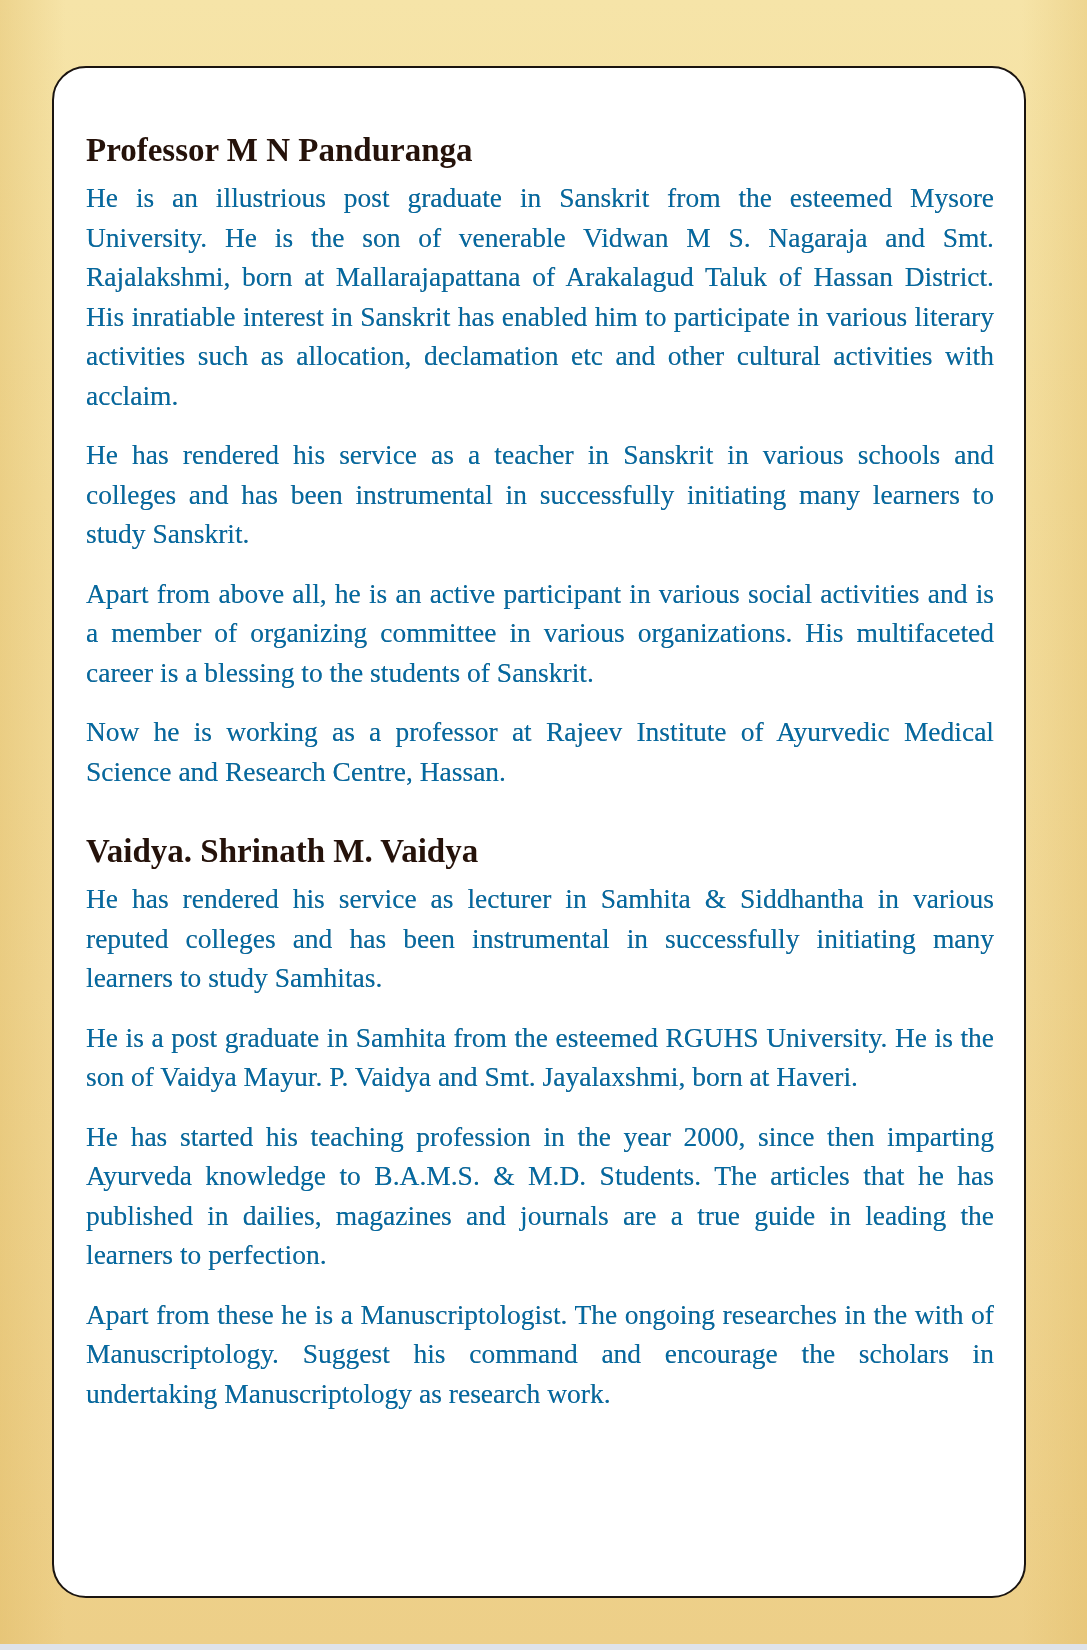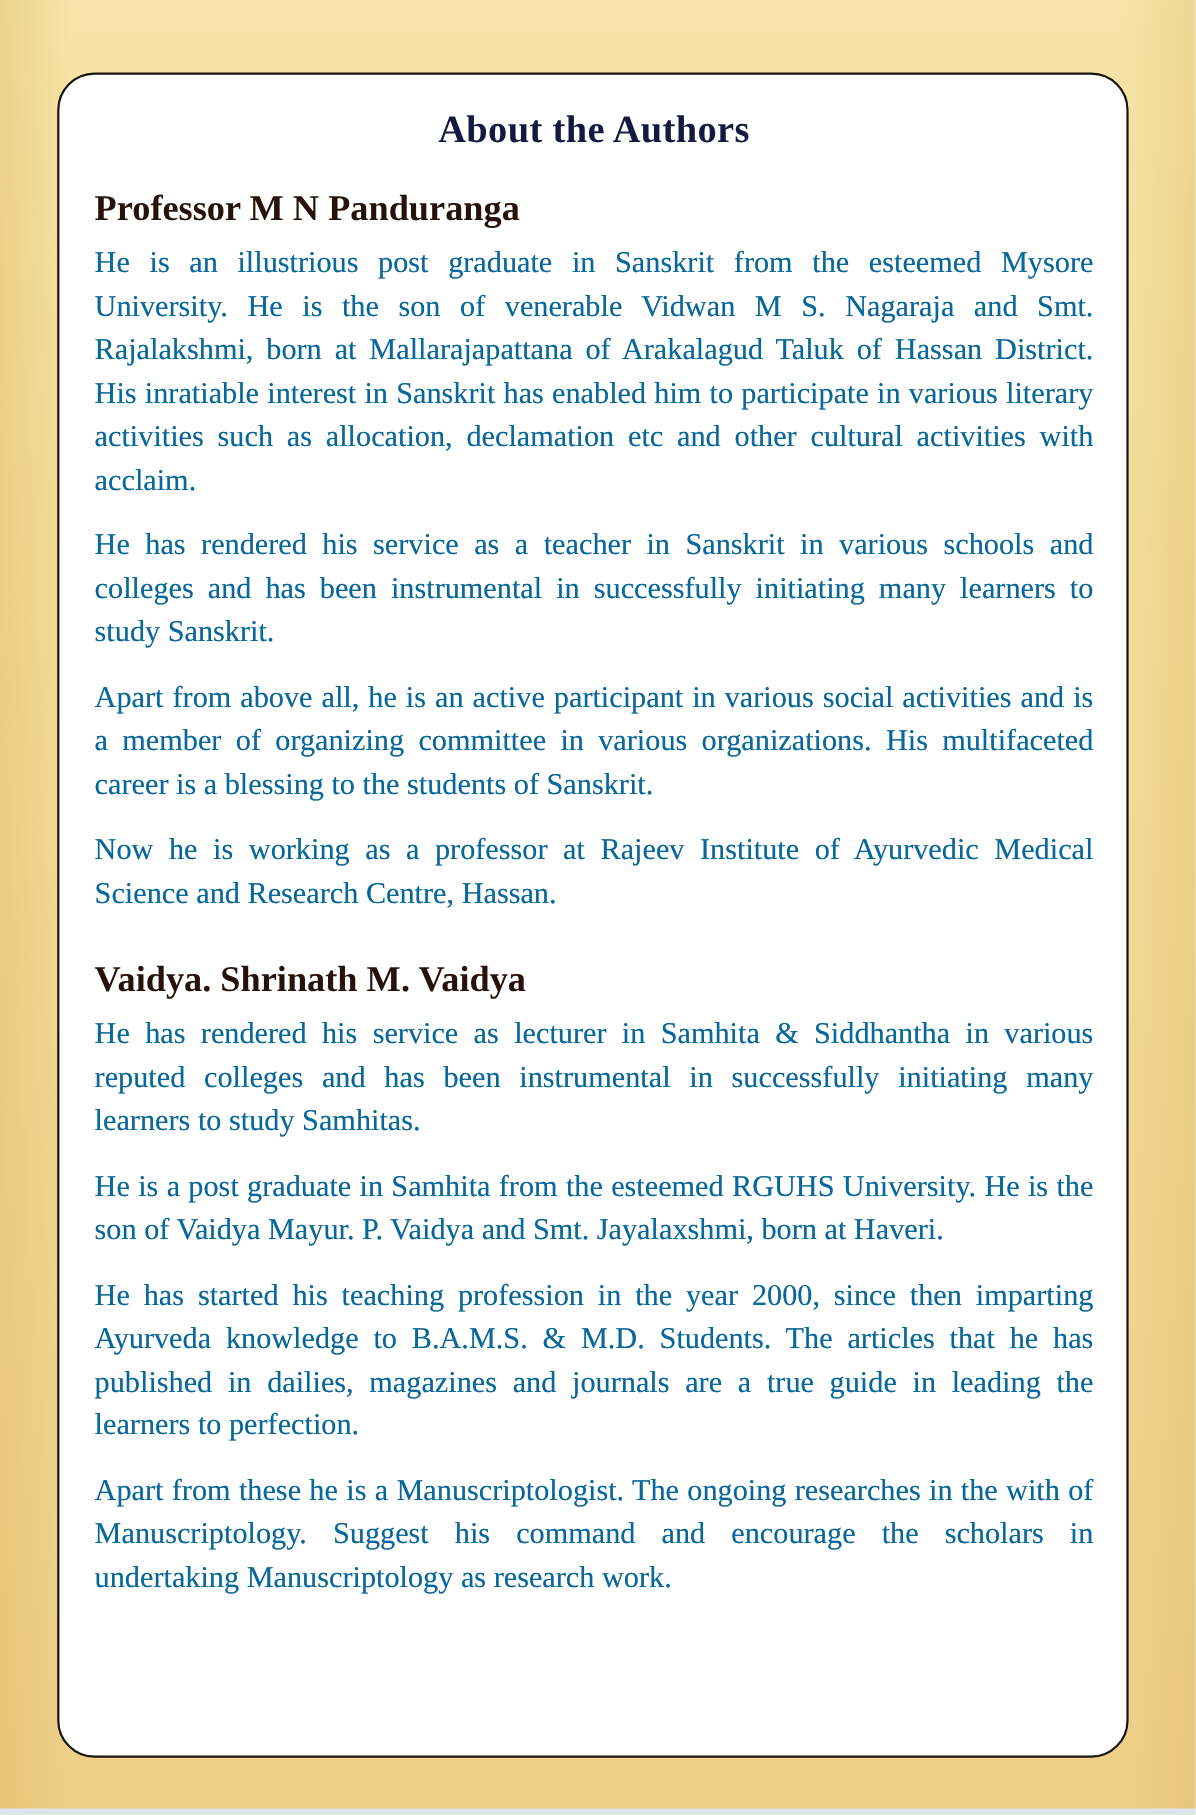--- a/index.html
+++ b/index.html
@@ -75,21 +75,20 @@
     }
     .author-name + .para {
       margin-top: 8px;
     }
   </style>
 </head>
 <body>
 
 <div class="cover">
   <div class="card">
-    <h1 class="main-title">About the Authors</h1>
 
     <section>
       <h2 class="author-name first">Professor M N Panduranga</h2>
       <p class="para">He is an illustrious post graduate in Sanskrit from the esteemed Mysore University. He is the son of venerable Vidwan M S. Nagaraja and Smt. Rajalakshmi, born at Mallarajapattana of Arakalagud Taluk of Hassan District. His inratiable interest in Sanskrit has enabled him to participate in various literary activities such as allocation, declamation etc and other cultural activities with acclaim.</p>
       <p class="para">He has rendered his service as a teacher in Sanskrit in various schools and colleges and has been instrumental in successfully initiating many learners to study Sanskrit.</p>
       <p class="para">Apart from above all, he is an active participant in various social activities and is a member of organizing committee in various organizations. His multifaceted career is a blessing to the students of Sanskrit.</p>
       <p class="para">Now he is working as a professor at Rajeev Institute of Ayurvedic Medical Science and Research Centre, Hassan.</p>
     </section>
 
     <section>

